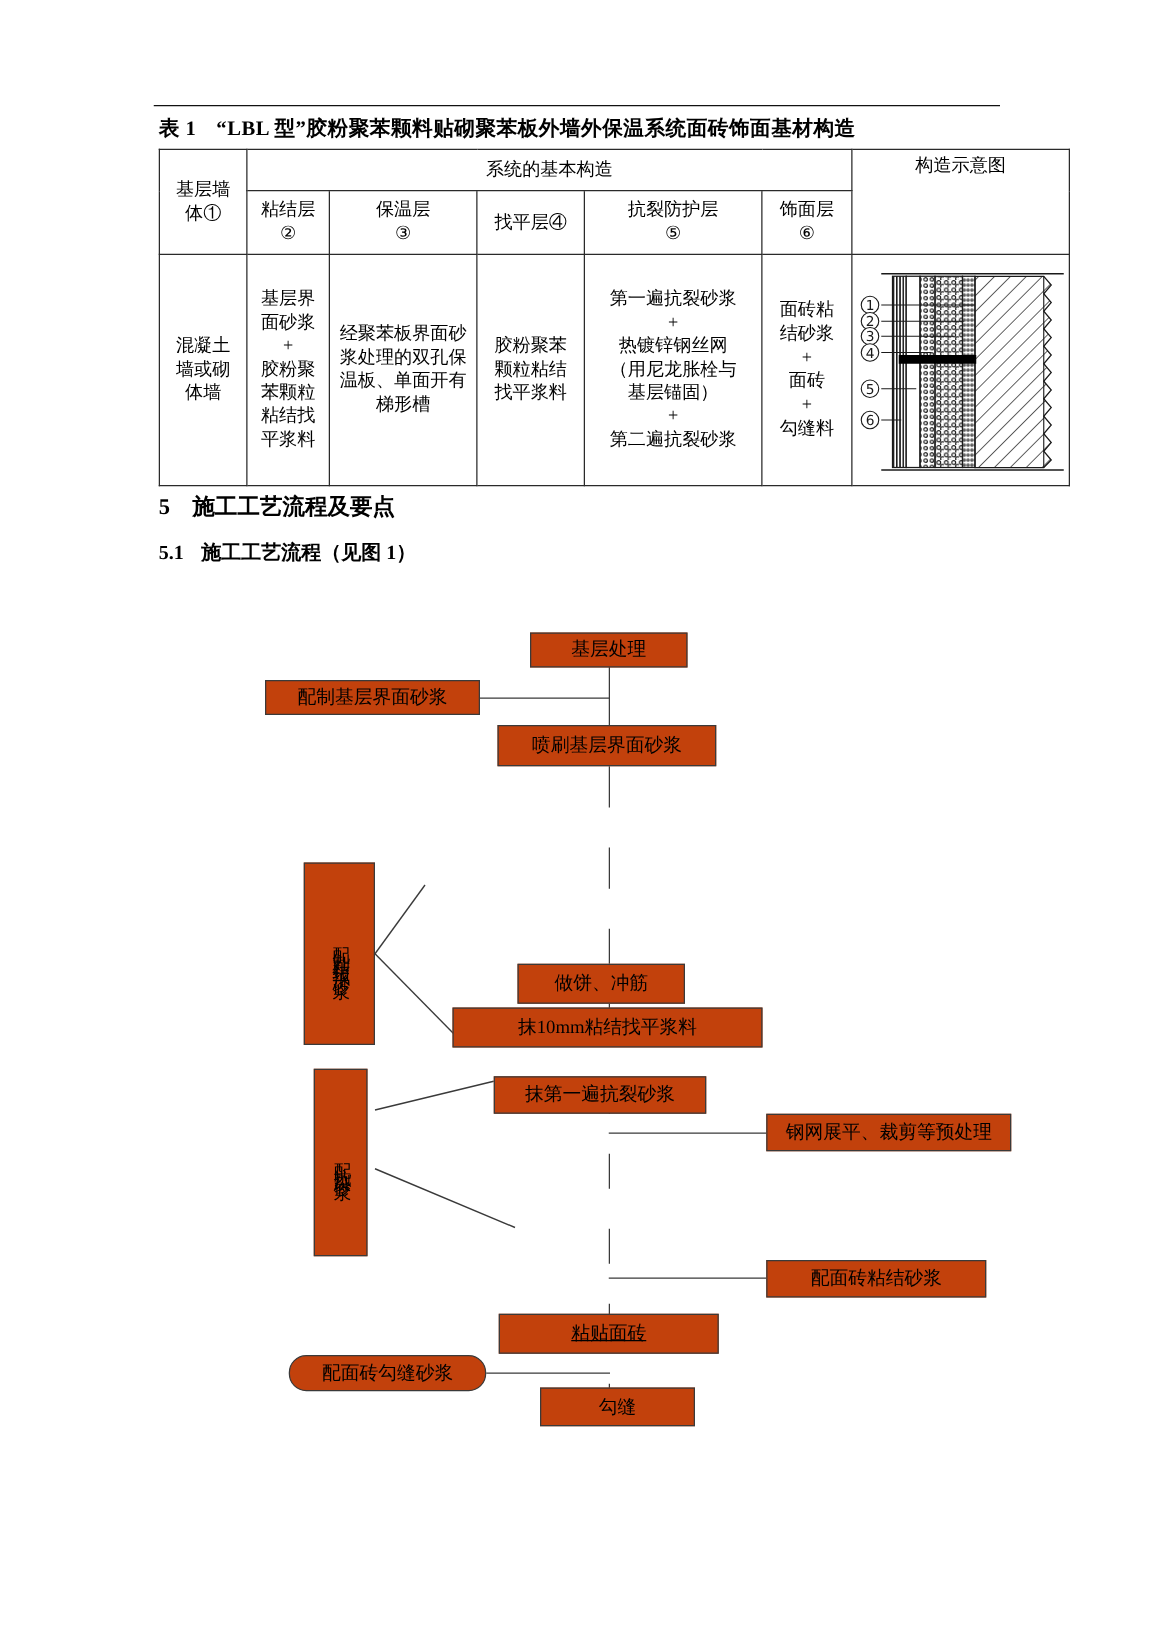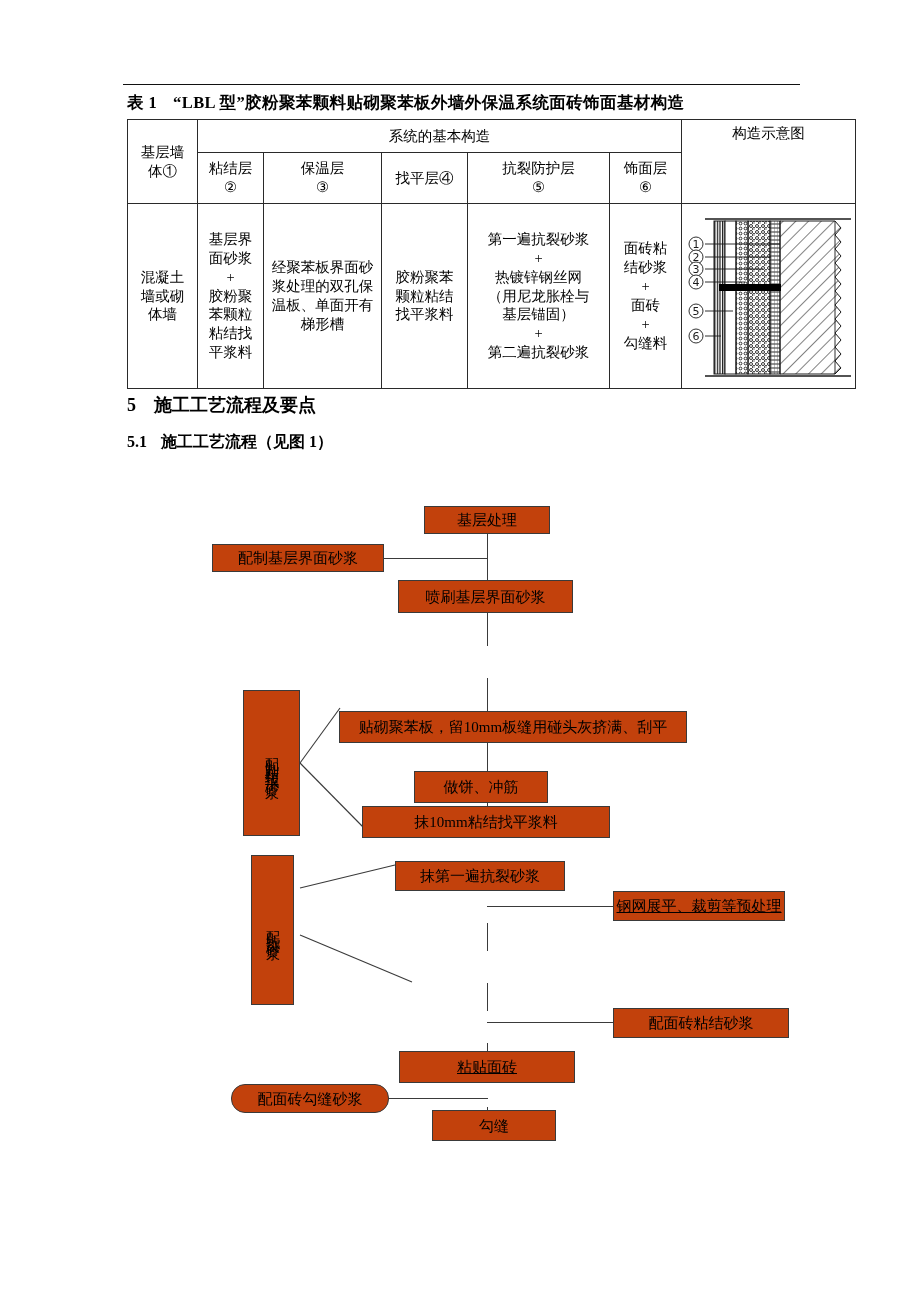--- a/index.html
+++ b/index.html
@@ -316,33 +316,32 @@
       <line x1="300" y1="935" x2="412" y2="982" stroke="#3a3a3a" stroke-width="1.1"></line>
     </svg>
 
     <div class="fbox" style="left:424px;top:506px;width:126px;height:28px;">基层处理</div>
 
     <div class="fbox" style="left:212px;top:544px;width:172px;height:28px;">配制基层界面砂浆</div>
 
     <div class="fbox" style="left:398px;top:580px;width:175px;height:33px;">喷刷基层界面砂浆</div>
 
 
-    <div class="fbox" style="left:339px;top:711px;width:348px;height:32px;">贴砌聚苯板，留10mm板缝用碰头灰挤满、刮平</div>
 
     <div class="fbox vert" style="left:243px;top:690px;width:57px;height:146px;font-size:14px;">配制粘结找平砂浆</div>
 
     <div class="fbox" style="left:414px;top:771px;width:134px;height:32px;">做饼、冲筋</div>
 
     <div class="fbox" style="left:362px;top:806px;width:248px;height:32px;">抹10mm粘结找平浆料</div>
 
     <div class="fbox vert" style="left:251px;top:855px;width:43px;height:150px;font-size:14px;">配抗裂砂浆</div>
 
     <div class="fbox" style="left:395px;top:861px;width:170px;height:30px;">抹第一遍抗裂砂浆</div>
 
-    <div class="fbox" style="left:613px;top:891px;width:172px;height:30px;text-decoration:underline;">钢网展平、裁剪等预处理</div>
+    <div class="fbox" style="left:613px;top:891px;width:196px;height:30px;">钢网展平、裁剪等预处理</div>
 
 
 
     <div class="fbox" style="left:613px;top:1008px;width:176px;height:30px;">配面砖粘结砂浆</div>
 
     <div class="fbox" style="left:399px;top:1051px;width:176px;height:32px;text-decoration:underline;">粘贴面砖</div>
 
     <div class="fbox" style="left:231px;top:1084px;width:158px;height:29px;border-radius:14px;">配面砖勾缝砂浆</div>
 
     <div class="fbox" style="left:432px;top:1110px;width:124px;height:31px;">勾缝</div>

